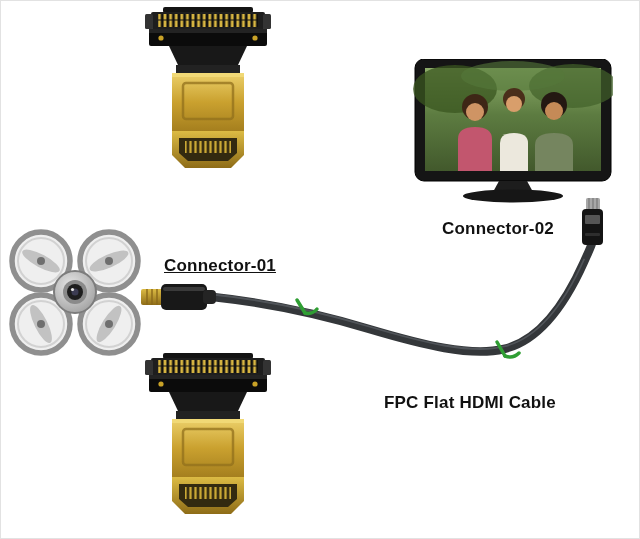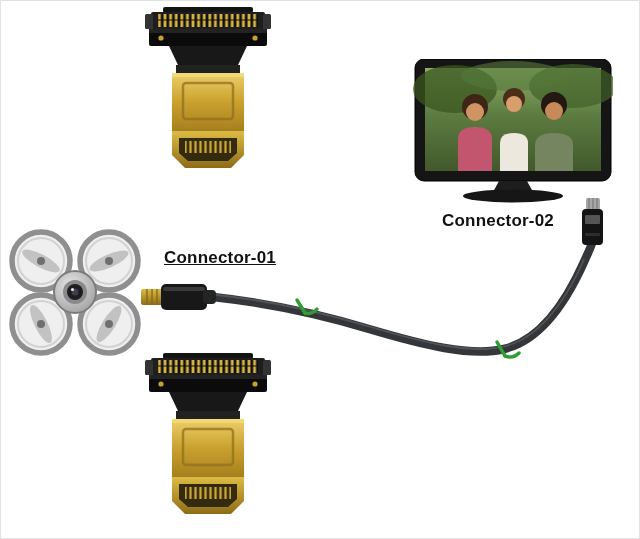--- a/index.html
+++ b/index.html
@@ -7,21 +7,21 @@
   .stage {
     position:relative; width:640px; height:539px;
     background:#ffffff; border:1px solid #e2e2e2; overflow:hidden;
   }
   .comp { position:absolute; }
   .comp svg { display:block; width:100%; height:100%; }
   .defs { position:absolute; width:0; height:0; overflow:hidden; }
   .cable-layer { position:absolute; left:0; top:0; width:640px; height:539px; }
   .label {
     position:absolute; font-weight:bold; font-size:17px; color:#111;
-    white-space:nowrap; letter-spacing:0.2px;
+    white-space:nowrap; letter-spacing:0.2px;margin-top:8px;
   }
   .label-c1 { left:163px; top:247px;text-decoration:underline; }
   .label-c2 { left:441px; top:210px; }
   .label-cable { left:383px; top:384px; }
   .adapter-top { left:122px; top:6px; width:170px; height:185px; }
   .adapter-bottom { left:122px; top:352px; width:170px; height:185px; }
   .tv { left:412px; top:58px; width:200px; height:145px; }
   .drone { left:4px; top:224px; width:140px; height:135px; }
 </style>
 </head>
@@ -185,14 +185,15 @@
       <rect x="585" y="197" width="14" height="12" rx="1.5" fill="#a8a8a8"></rect>
       <path d="M588 197 v12 M592 197 v12 M596 197 v12" stroke="#7a7a7a" stroke-width="1.2"></path>
       <rect x="581" y="208" width="21" height="36" rx="4" fill="#141414"></rect>
       <rect x="584" y="214" width="15" height="9" rx="1" fill="#555"></rect>
       <rect x="584" y="232" width="15" height="3" rx="1" fill="#2e2e2e"></rect>
     </g>
   </svg>
 
   <div class="label label-c1">Connector-01</div>
   <div class="label label-c2">Connector-02</div>
+  <div class="label label-cable">FPC Flat HDMI Cable</div>
 
 </div>
 
 </body></html>

